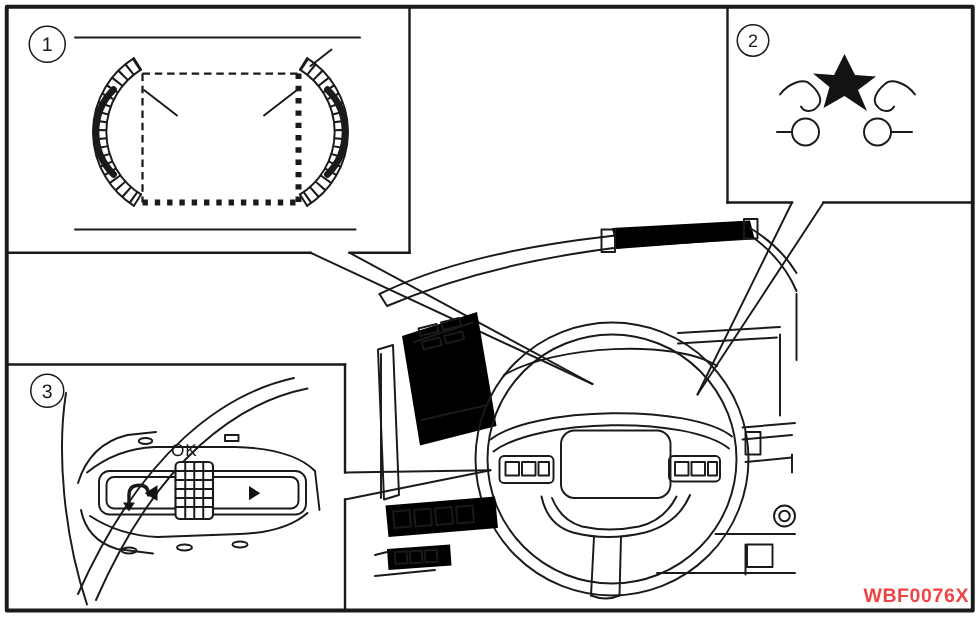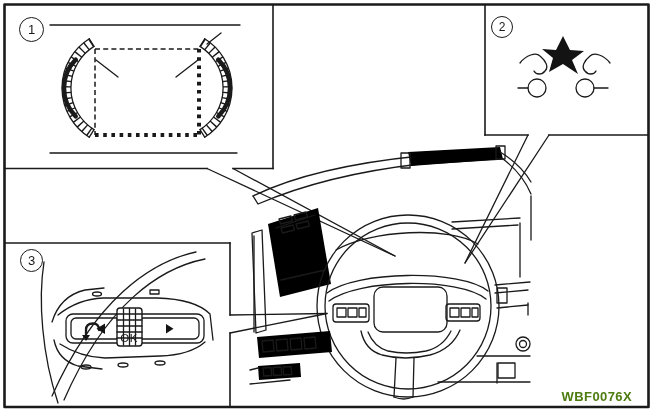--- a/index.html
+++ b/index.html
@@ -19,30 +19,30 @@
   .lineart .w2{stroke-width:2.3;}
   .lineart .dash-thin{stroke-width:1.5;stroke-dasharray:5 3.2;stroke-linecap:butt;}
   .lineart .dash-bold{stroke-width:4;stroke-dasharray:3.6 4.6;stroke-linecap:butt;}
   .lineart .whitefill{fill:#fff;stroke:#1a1a1a;stroke-width:1.4;}
   .co-num{
     position:absolute;border:1.6px solid #1a1a1a;border-radius:50%;
     display:flex;align-items:center;justify-content:center;
     font-size:13px;line-height:1;background:#fff;
   }
   .ok-label{
-    position:absolute;left:114px;top:295px;width:30px;text-align:center;
-    font-size:11.5px;letter-spacing:0.5px;margin-top:37px;
+    position:absolute;left:114px;top:295px;width:30px;text-align:left;
+    font-size:11.5px;letter-spacing:0.5px;
   }
   .off-label{
     position:absolute;left:519px;top:91px;width:94px;text-align:center;
     font-size:30px;letter-spacing:1px;
   }
   .figure-code{
-    position:absolute;right:21px;top:389px;font-size:13px;font-weight:600;
-    letter-spacing:0.4px;color:#4d7c0f;
+    position:absolute;right:7px;top:389px;font-size:13px;font-weight:600;
+    letter-spacing:0.4px;color:#ef4444;
   }
 </style>
 </head>
 <body>
 
 <div class="stage">
 
   <svg class="lineart" width="653" height="416" viewBox="0 0 653 416">
 
     <g>

